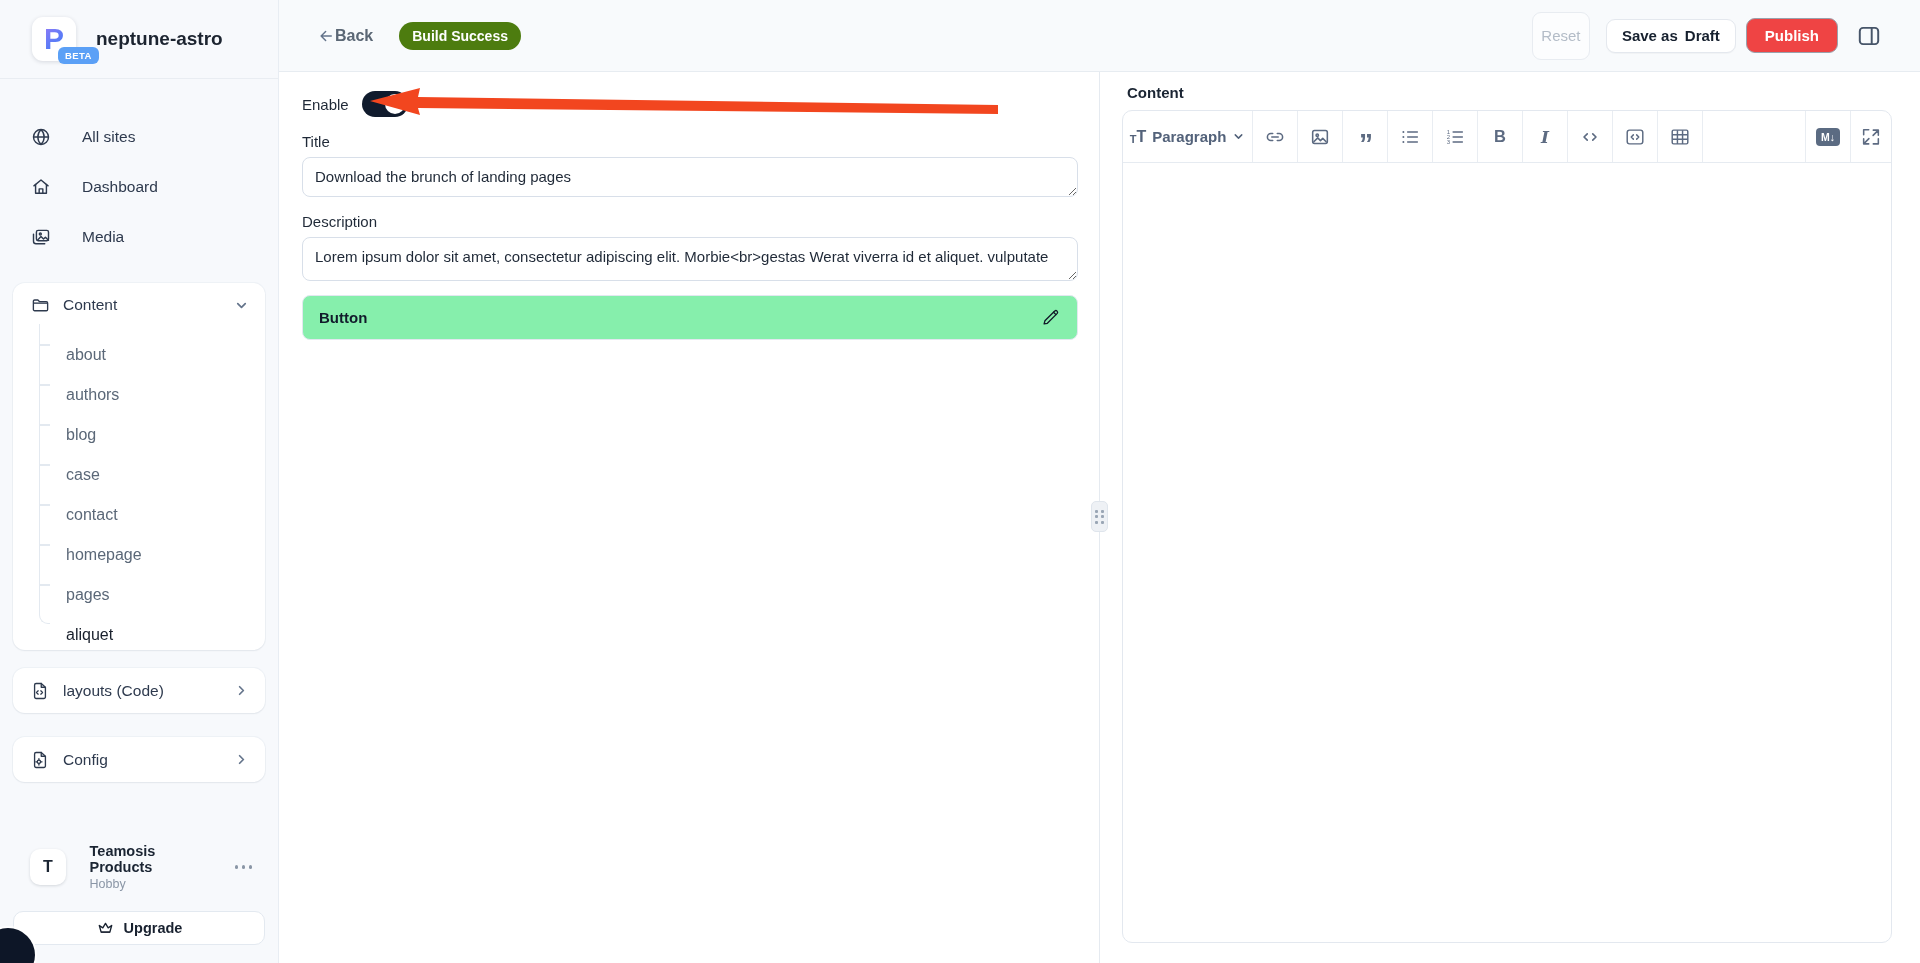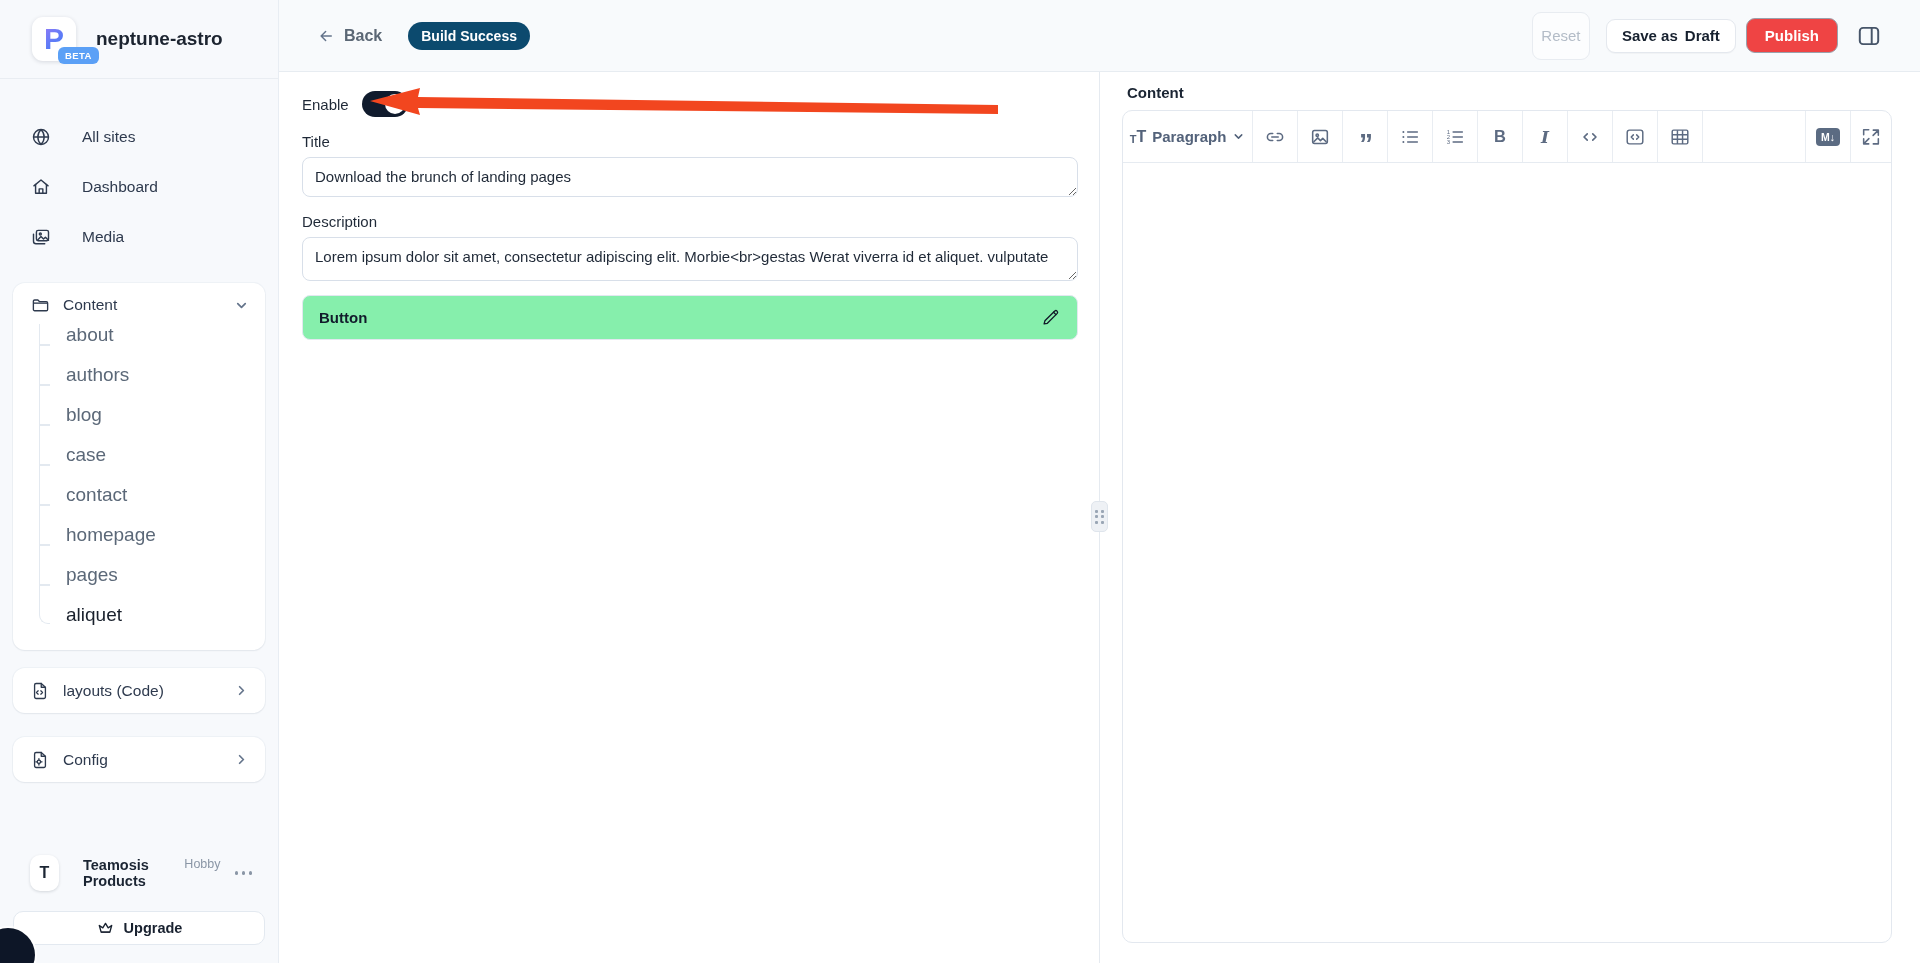--- a/index.html
+++ b/index.html
@@ -32,59 +32,59 @@
   .card-content { margin-top:21px; padding:3px 0 6px; }
   .group-header { height:38px; display:flex; align-items:center; gap:13px;
     padding:0 16px 0 18px; font-size:15.5px; font-weight:500; color:#2e3a4e; cursor:pointer; }
   .group-header .ic { width:19px; height:19px; color:#2e3a4e; }
   .group-header .chev { margin-left:auto; width:15px; height:15px; color:#64748b; }
 
   .tree { position:relative; }
   .tree-rail { position:absolute; left:26px; top:0; width:11px; height:300px;
     border-left:1.5px solid #e3e9f0; border-bottom:1.5px solid #e3e9f0;
     border-bottom-left-radius:9px; }
-  .tree-item { position:relative; height:40px; display:flex; align-items:flex-start;
-    padding-left:53px; font-size:19px; color:#5b6878; cursor:pointer; }
+  .tree-item { position:relative; height:40px; display:flex; align-items:flex-end;
+    padding-left:53px; font-size:16px; color:#5b6878; cursor:pointer; }
   .tree-item.tick::before { content:""; position:absolute; left:27px; top:50%; width:10px;
     height:1.5px; background:#e3e9f0; }
   .tree-item.active { color:#19202c; }
 
   .card-small { margin-top:18px; height:45px; display:flex; align-items:center; gap:13px;
     padding:0 16px 0 17px; font-size:15.5px; font-weight:500; color:#2e3a4e; cursor:pointer; }
   .card-small + .card-small { margin-top:24px; }
   .card-small .ic { width:20px; height:20px; color:#2e3a4e; }
   .card-small .chev { margin-left:auto; width:15px; height:15px; color:#64748b; }
 
   .side-bottom { position:absolute; left:0; right:0; bottom:18px; }
   .workspace { display:flex; align-items:center; gap:12px; padding:0 24px 0 30px; }
   .avatar { width:36px; height:36px; background:#fff; border-radius:10px;
     box-shadow:0 1px 3px rgba(16,24,40,.15); display:flex; align-items:center;
     justify-content:center; font-size:16px; font-weight:600; color:#1b2533; }
-  .ws-meta { display:flex; flex-direction:row; gap:2px;margin-left:12px; }
+  .ws-meta { display:flex; flex-direction:column; gap:2px;margin-left:12px; }
   .ws-name { font-size:14.5px; font-weight:600; color:#1b2533; }
   .ws-plan { font-size:12.5px; color:#8a96a6; }
   .dots-btn { margin-left:auto; display:flex; gap:3.5px; padding:6px 2px; cursor:pointer; }
   .dots-btn i { width:3.5px; height:3.5px; border-radius:50%; background:#8a96a6; }
   .upgrade-btn { margin:20px 13px 0; height:34px; border:1px solid #e3e9f0; border-radius:10px;
     background:#fff; display:flex; align-items:center; justify-content:center; gap:9px;
     font-size:14.5px; font-weight:600; color:#18212f; cursor:pointer; }
   .upgrade-btn .ic { width:19px; height:19px; color:#18212f; }
 
   .corner-dot { position:fixed; left:-19px; bottom:-19px; width:54px; height:54px;
     border-radius:50%; background:#0d1627; box-shadow:0 0 0 2px rgba(255,255,255,.85);
     z-index:30; cursor:pointer; }
 
   
   .topbar { position:fixed; left:279px; right:0; top:0; height:72px; background:#f8fafc;
     border-bottom:1px solid #e7ecf1; display:flex; align-items:center;
     padding:0 37px 0 38px; z-index:4; }
-  .back-btn { display:flex; align-items:center; gap:9px; font-size:16px; font-weight:600;
+  .back-btn { display:flex; align-items:center; font-size:16px; font-weight:600;
     color:#5b6775; cursor:pointer;text-align:right; }
   .back-btn .ic { width:18px; height:18px; color:#64748b; }
-  .status-pill { margin-left:26px; background:#0c4a6e; color:#fff; font-size:14px;
+  .status-pill { margin-left:26px; background:#4d7c0f; color:#fff; font-size:14px;
     font-weight:700; padding:6px 13px; border-radius:999px; }
   .tb-right { margin-left:auto; display:flex; align-items:center; }
   .btn { border-radius:9px; font-size:15px; display:flex; align-items:center;
     justify-content:center; cursor:pointer; }
   .btn-reset { width:58px; height:48px; background:rgba(255,255,255,.5);
     border:1px solid #e8ecf1; color:#b3bcc7; font-weight:500; }
   .btn-save { margin-left:16px; height:34px; padding:0 15px; background:#fff;
     border:1px solid #e4e8ee; color:#16202e; font-weight:600; gap:7px;
     box-shadow:0 1px 1px rgba(15,23,42,.03); }
   .btn-publish { margin-left:10px; height:35px; padding:0 18px; background:#ef4444;

